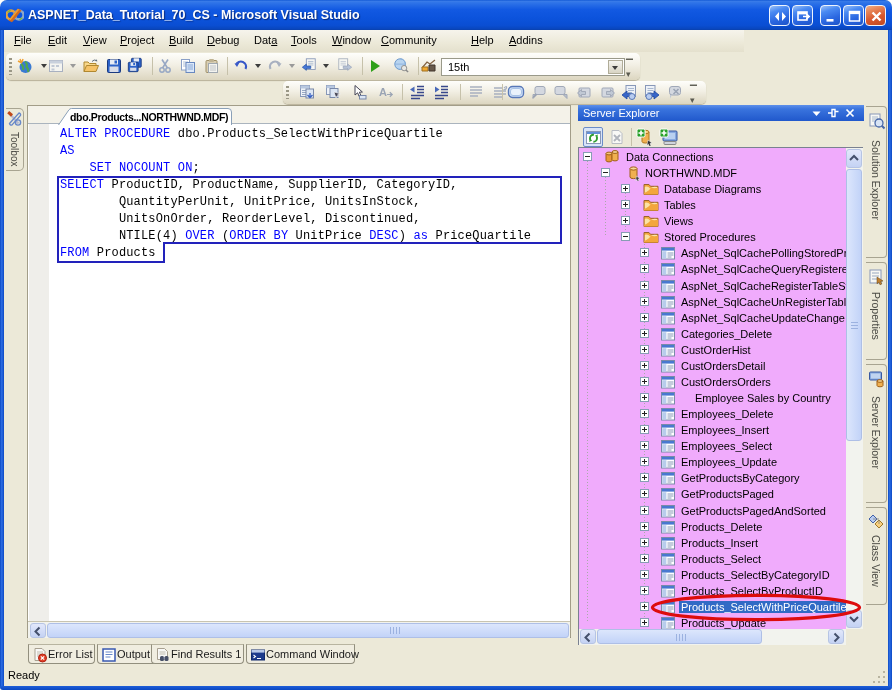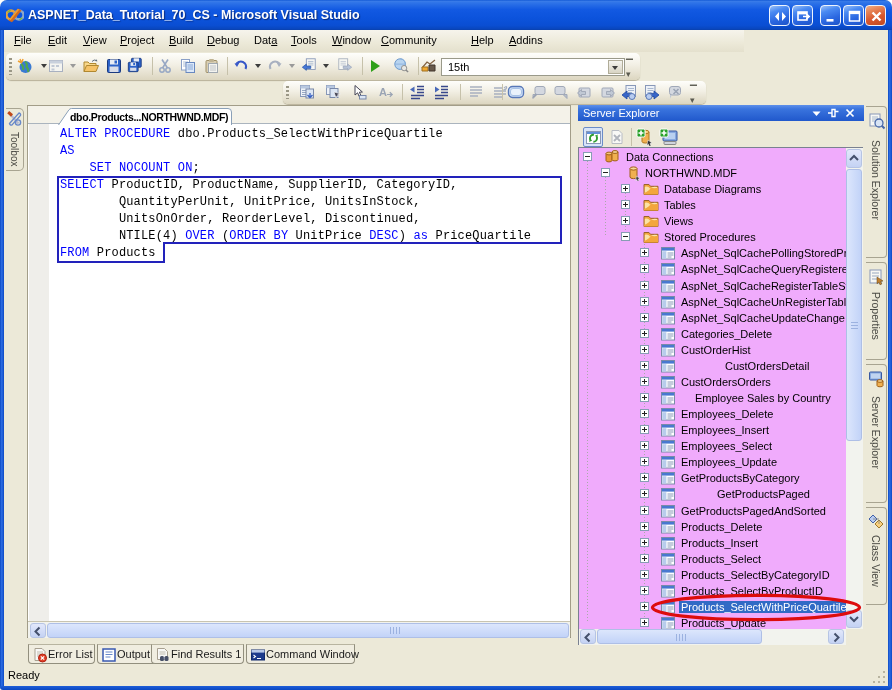--- a/index.html
+++ b/index.html
@@ -529,21 +529,21 @@
               <svg class="tico" style="left:81px;">
                 <use href="#i-sp"></use>
               </svg>
               <span class="tlabel" style="left:102px;">CustOrderHist</span>
             </div>
         <div class="trow" style="top:210px;">
               <i class="xp p" style="left:61px;"></i>
               <svg class="tico" style="left:81px;">
                 <use href="#i-sp"></use>
               </svg>
-              <span class="tlabel" style="left:102px;margin-left:44px;">CustOrdersDetail</span>
+              <span class="tlabel" style="left:102px;">CustOrdersDetail</span>
             </div>
         <div class="trow" style="top:226px;">
               <i class="xp p" style="left:61px;"></i>
               <svg class="tico" style="left:81px;">
                 <use href="#i-sp"></use>
               </svg>
               <span class="tlabel" style="left:102px;">CustOrdersOrders</span>
             </div>
         <div class="trow" style="top:242px;">
               <i class="xp p" style="left:61px;"></i>
@@ -585,21 +585,21 @@
               <svg class="tico" style="left:81px;">
                 <use href="#i-sp"></use>
               </svg>
               <span class="tlabel" style="left:102px;">GetProductsByCategory</span>
             </div>
         <div class="trow" style="top:338px;">
               <i class="xp p" style="left:61px;"></i>
               <svg class="tico" style="left:81px;">
                 <use href="#i-sp"></use>
               </svg>
-              <span class="tlabel" style="left:102px;margin-left:36px;">GetProductsPaged</span>
+              <span class="tlabel" style="left:102px;">GetProductsPaged</span>
             </div>
         <div class="trow" style="top:355px;">
               <i class="xp p" style="left:61px;"></i>
               <svg class="tico" style="left:81px;">
                 <use href="#i-sp"></use>
               </svg>
               <span class="tlabel" style="left:102px;">GetProductsPagedAndSorted</span>
             </div>
         <div class="trow" style="top:371px;">
               <i class="xp p" style="left:61px;"></i>

